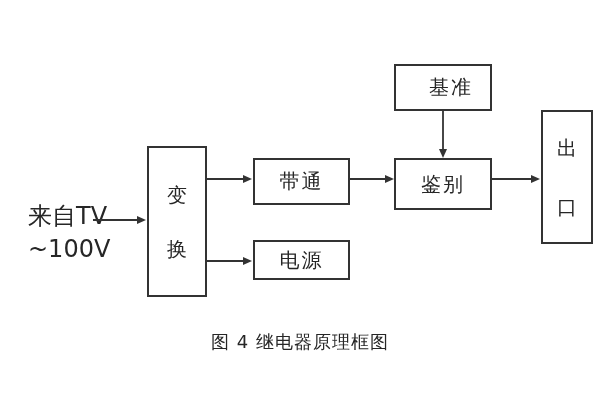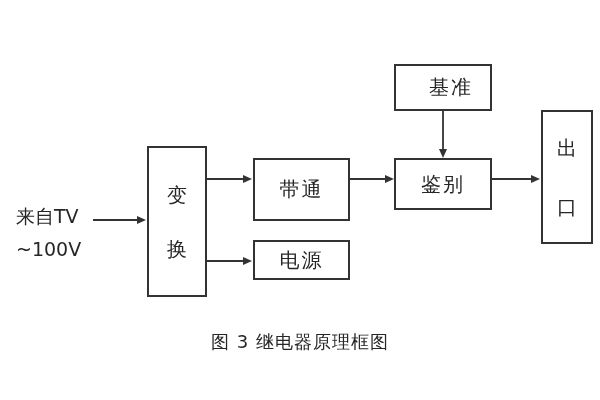--- a/index.html
+++ b/index.html
@@ -28,30 +28,30 @@
     box-sizing:border-box;
     letter-spacing:2px;
   }
   .box.vertical{
     flex-direction:column;
     letter-spacing:0;
   }
   .box-transform{left:147px;top:146px;width:60px;height:151px;}
   .box-transform span{line-height:20px;}
   .box-transform{gap:34px;}
-  .box-bandpass{left:253px;top:158px;width:97px;height:63px;text-align:center;}
+  .box-bandpass{left:253px;top:158px;width:97px;height:47px;text-align:center;}
   .box-power{left:253px;top:240px;width:97px;height:40px;}
   .box-reference{left:394px;top:64px;width:98px;height:47px;padding-left:16px;}
   .box-discriminator{left:394px;top:158px;width:98px;height:52px;}
   .box-output{left:541px;top:110px;width:52px;height:134px;gap:39px;}
   .box-output span{line-height:20px;}
   .src-label{
     position:absolute;
-    left:16px;top:200px;
-    font-size:19px;
+    left:28px;top:200px;
+    font-size:24px;
     line-height:33px;
     color:var(--text);
     white-space:nowrap;
   }
   .arrow-layer{
     position:absolute;
     left:0;top:0;width:600px;height:400px;
   }
   .caption{
     position:absolute;
@@ -125,15 +125,15 @@
 
   <div class="box box-discriminator">
     <span>鉴别</span>
   </div>
 
   <div class="box vertical box-output">
     <span>出</span>
     <span>口</span>
   </div>
 
-  <div class="caption">图 3 继电器原理框图</div>
+  <div class="caption">图 4 继电器原理框图</div>
 
 </div>
 
 </body></html>

